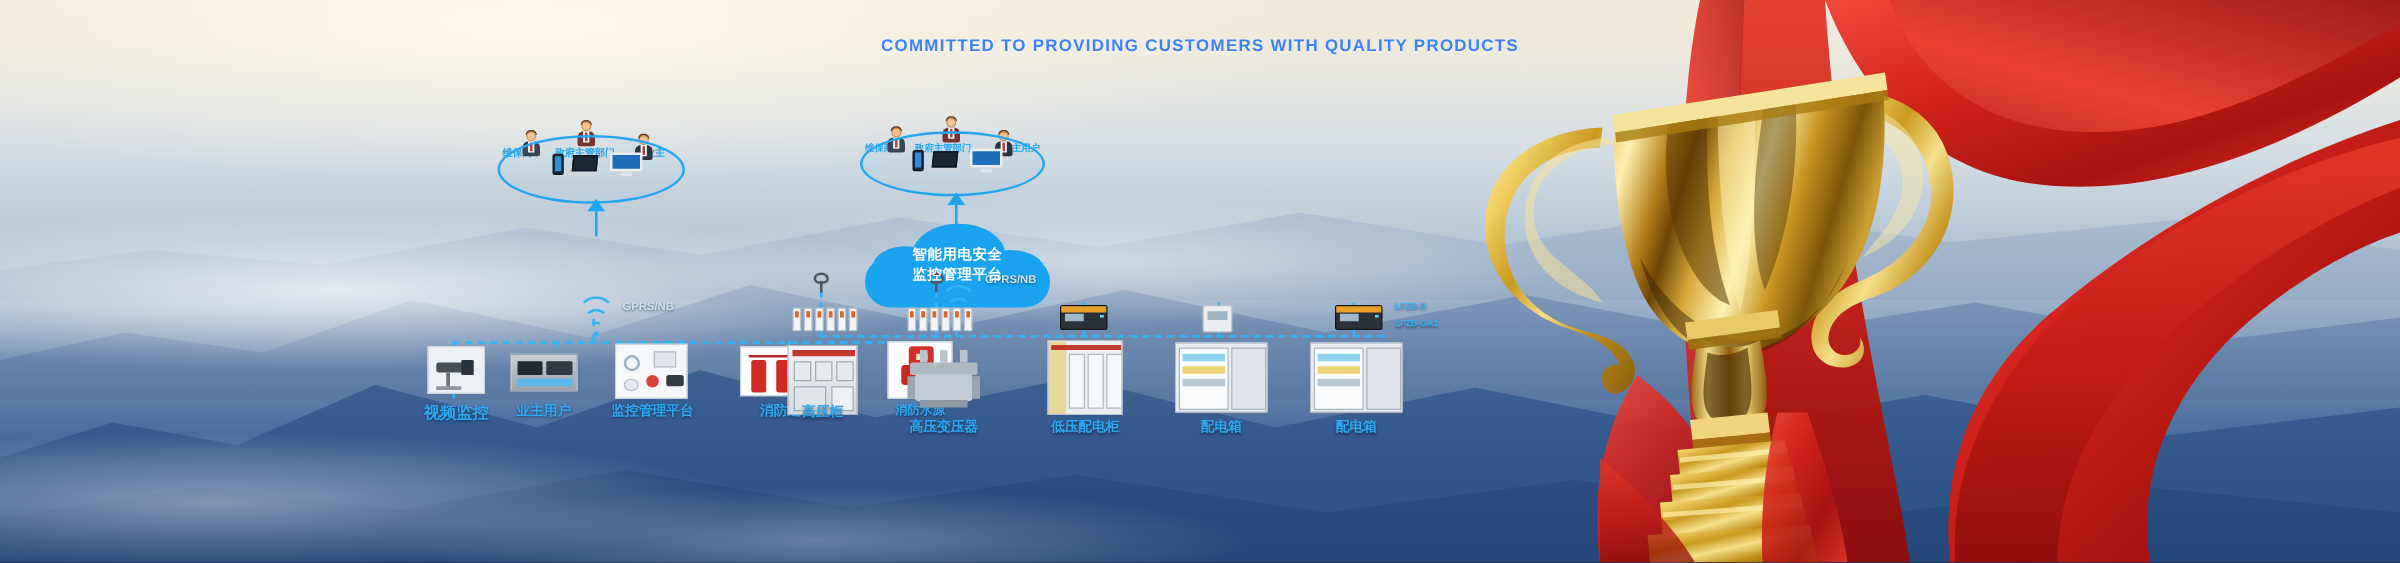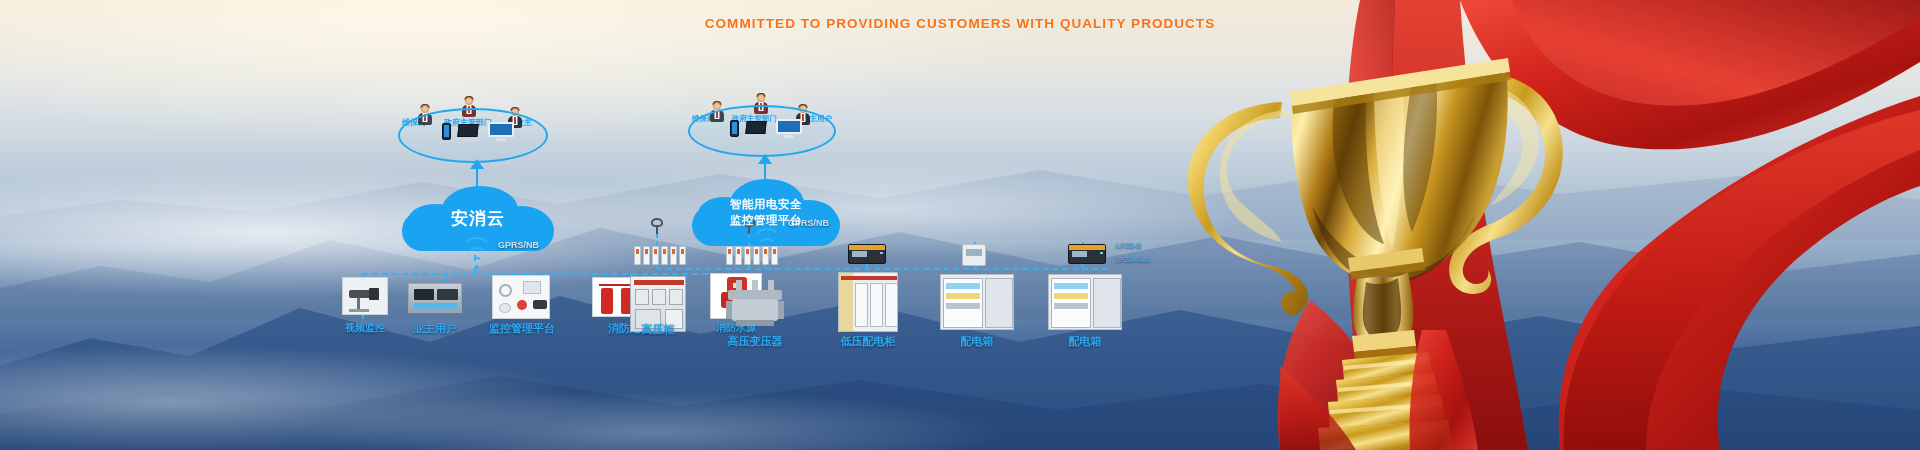--- a/index.html
+++ b/index.html
@@ -58,22 +58,22 @@
     position:absolute;left:0;right:0;top:8px;
     text-align:center;
     z-index:40;
   }
   .headline .cn{
     font-size:33px;font-weight:700;color:#1b4f94;
     letter-spacing:3px;line-height:1.25;
     text-shadow:0 1px 2px rgba(255,255,255,.55);
   }
   .headline .en{
-    margin-top:8px;
-    font-size:13.5px;font-weight:700;color:#f97316;
+    margin-top:21px;
+    font-size:13.5px;font-weight:700;color:#3b82f6;
     letter-spacing:1.05px;
     text-shadow:0 1px 1px rgba(255,255,255,.5);
   }
 
   
   .diagram{position:absolute;z-index:20;}
   .lbl{color:#1fa6ef;font-weight:700;white-space:nowrap;}
   .ellipse{
     position:absolute;border:2px solid #22a7f0;border-radius:50%;
     background:rgba(60,170,235,.06);
@@ -282,29 +282,20 @@
         <div class="base"></div>
     </div>
     <div class="dev-monitor" style="left:148px;top:27px;">
       <div class="scr"></div>
         <div class="stand"></div>
     </div>
 
     <div class="ln v" style="left:136px;top:72px;height:22px;"></div>
     <div class="arrow-up" style="left:130px;top:64px;border-left:7px solid transparent;border-right:7px solid transparent;border-bottom:10px solid #1fa6ef;"></div>
 
-    <div class="cloud" style="left:62px;top:92px;width:152px;height:64px;">
-      <div class="c-l"></div>
-        <div class="c-m"></div>
-        <div class="c-r"></div>
-        <div class="c-body"></div>
-      <div class="c-txt" style="font-size:17px;letter-spacing:1px;">
-        <span>安消云</span>
-      </div>
-    </div>
 
     <div class="wifi" style="left:120px;top:150px;">
       <span class="w3" style="bottom:0;"></span>
       <span class="w2" style="bottom:0;"></span>
       <span class="w1" style="bottom:0;"></span>
       <span class="dot"></span>
     </div>
     <div class="tiny-tag" style="left:158px;top:145px;font-size:9px;color:#cfe3f2;">GPRS/NB</div>
 
     <div class="ln dash-h" style="left:22px;top:178px;width:376px;"></div>
@@ -354,21 +345,21 @@
     </div>
     <div class="thumb" style="left:370px;top:178px;width:52px;height:46px;">
       <div class="in" style="background:#ffffff;">
         <div style="position:absolute;left:16px;top:3px;width:20px;height:16px;background:#d0302a;border-radius:3px;"></div>
         <div style="position:absolute;left:10px;top:18px;width:32px;height:16px;background:#c9261f;border-radius:3px;"></div>
         <div style="position:absolute;left:23px;top:33px;width:7px;height:10px;background:#b01d18;"></div>
         <div style="position:absolute;left:22px;top:9px;width:9px;height:5px;background:#f0e2b0;"></div>
       </div>
     </div>
 
-    <div class="dev-label" style="left:-6px;top:226px;width:62px;font-size:10px;">视频监控</div>
+    <div class="dev-label" style="left:-6px;top:226px;width:62px;font-size:13px;">视频监控</div>
     <div class="dev-label" style="left:62px;top:226px;width:66px;font-size:11px;">业主用户</div>
     <div class="dev-label" style="left:142px;top:226px;width:80px;font-size:11px;">监控管理平台</div>
     <div class="dev-label" style="left:256px;top:226px;width:68px;font-size:11px;">消防巡检</div>
     <div class="dev-label" style="left:364px;top:226px;width:64px;font-size:10px;">消防水源</div>
   </div>
 
   <div class="diagram" style="left:630px;top:92px;width:520px;height:320px;">
 
     <div class="lbl" style="position:absolute;left:62px;top:22px;font-size:7.5px;">维保商</div>
     <div class="lbl" style="position:absolute;left:102px;top:22px;font-size:7.5px;">政府主管部门</div>

